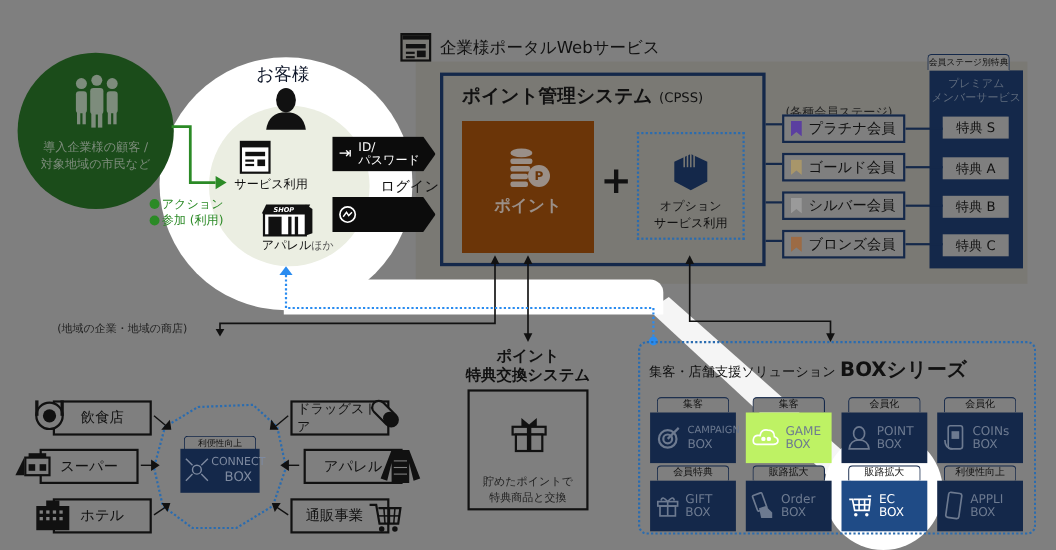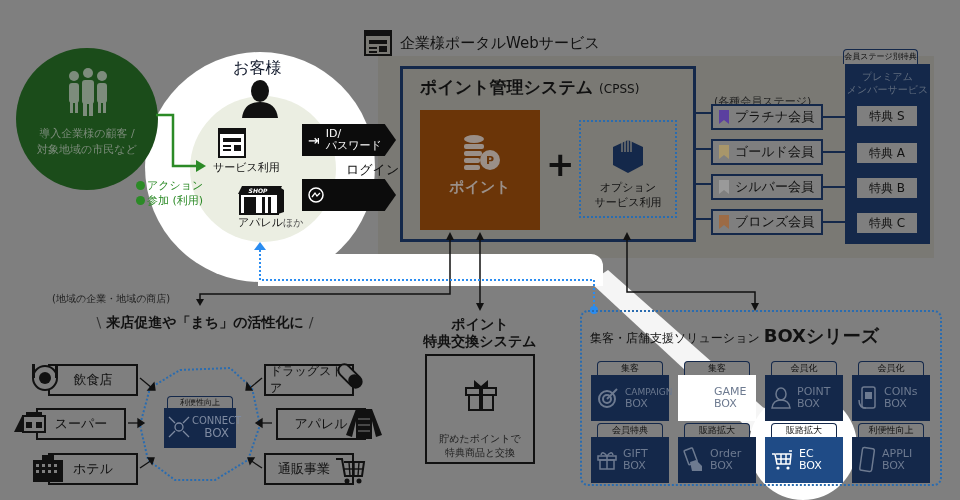--- a/index.html
+++ b/index.html
@@ -271,21 +271,20 @@
     <polygon points="623,240 627,232 631,240"></polygon>
     <polygon points="751,303 755,311 759,303"></polygon>
   </g>
   <polyline points="260,250 260,280 594,280 594,308" fill="none" stroke="#2a8cf0" stroke-width="2" stroke-dasharray="2,2"></polyline>
   <polygon points="254,250 260,242 266,250" fill="#2a8cf0"></polygon>
   <circle cx="594" cy="310" r="4" fill="#2a8cf0"></circle>
 </svg>
 
 <div id="local-caption" class="abs">(地域の企業・地域の商店)</div>
 <div id="local-headline" class="abs">
-  <div><span class="slash">\</span> <span>来店促進や「まち」の活性化に</span> <span class="slash">/</span></div>
 </div>
 
 <svg class="abs" style="left:0;top:0" width="960" height="500">
   <polygon points="180,370 230,368 252,388 260,425 248,460 215,480 175,480 148,460 140,425 150,388" fill="none" stroke="#2a6cb0" stroke-width="2" stroke-dasharray="2,2"></polygon>
   <g stroke="#111" stroke-width="1.3" fill="#111">
     <line x1="140" y1="378" x2="152" y2="388"></line>
       <polygon points="148,390 155,390 154,383"></polygon>
     <line x1="128" y1="423" x2="140" y2="423"></line>
       <polygon points="138,419 144,423 138,427"></polygon>
     <line x1="140" y1="468" x2="152" y2="460"></line>
@@ -419,21 +418,21 @@
         <line x1="10" y1="12" x2="20" y2="2" stroke="#6d7a90" stroke-width="2"></line>
       </svg>
   <div class="name">
         <div style="font-size:9px">CAMPAIGN</div>
         <div>BOX</div>
       </div>
     </div>
 </div>
 <div class="solution abs" style="left:678px;top:361px">
   <div class="tab">集客</div>
-  <div class="body" style="background:#ffffff">
+  <div class="body" style="background:#bef264">
       <svg width="24" height="20" viewBox="0 0 24 20">
         <path d="M4,16 Q0,16 1,11 Q2,7 7,8 Q8,2 14,3 Q20,3 20,9 Q24,10 23,14 Q22,16 19,16 Z" fill="none" stroke="#fff" stroke-width="1.5"></path>
         <circle cx="10" cy="11" r="2" fill="#fff"></circle>
         <circle cx="15" cy="11" r="2" fill="#fff"></circle>
       </svg>
   <div class="name">
         <div>GAME</div>
         <div>BOX</div>
       </div>
     </div>

